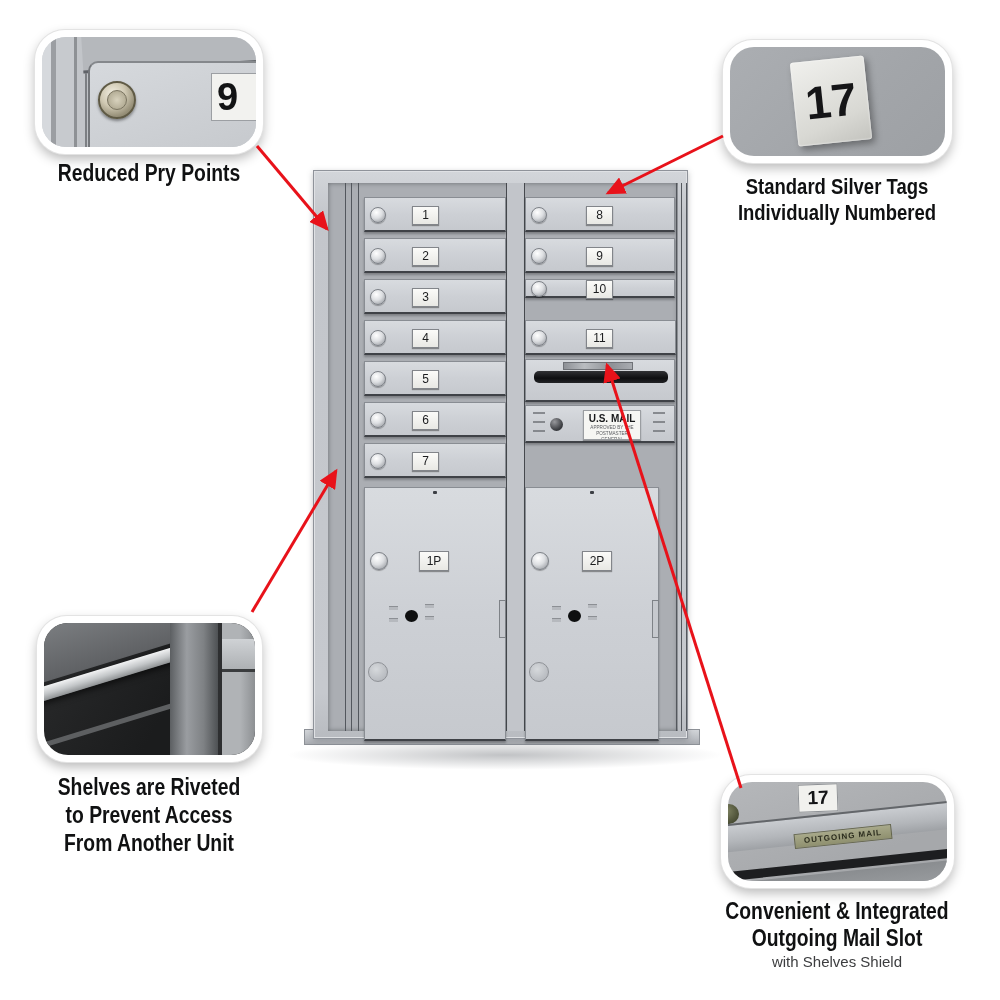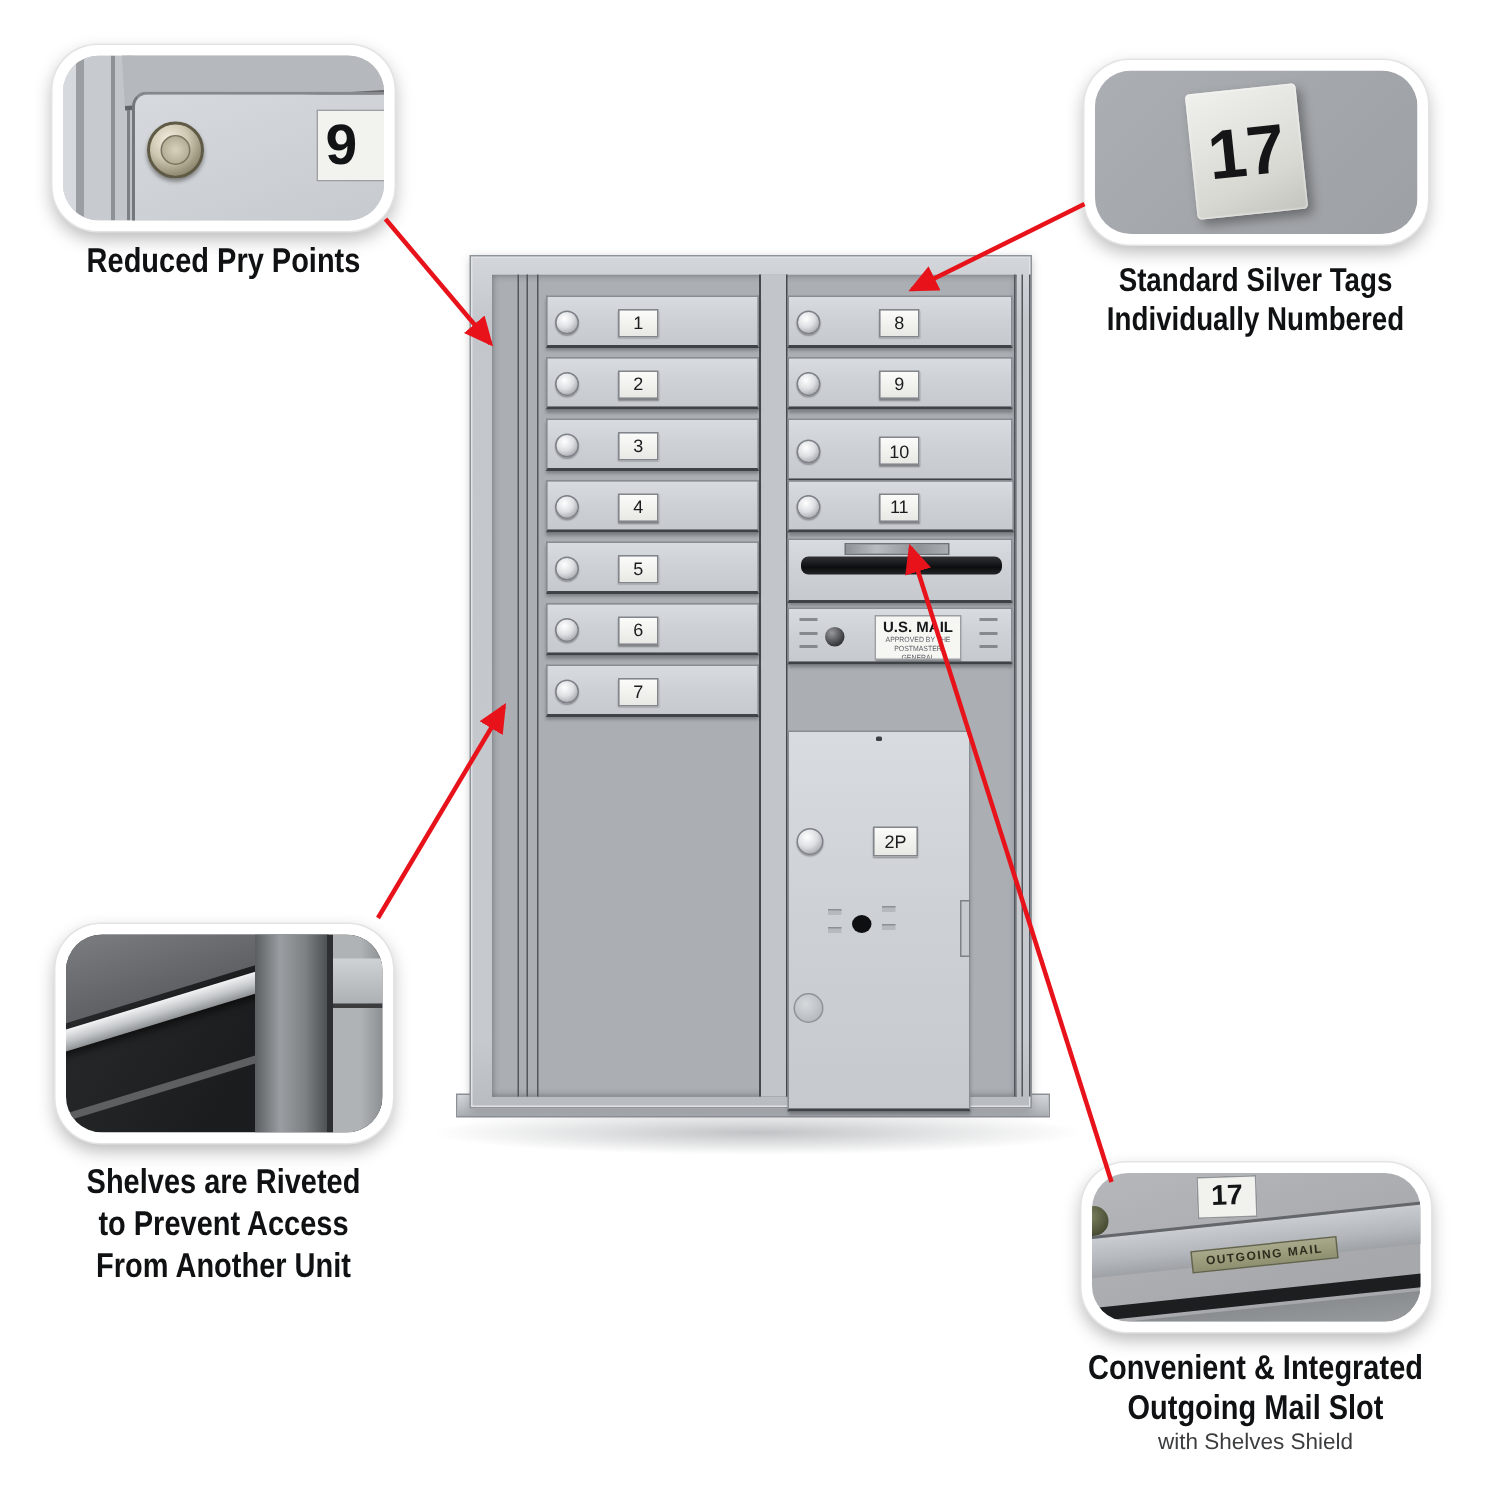--- a/index.html
+++ b/index.html
@@ -260,21 +260,21 @@
       </div>
 
       <div class="door col-r" style="left:197px;top:14px;width:150px;height:35px">
         <span class="lock"></span>
         <span class="tag">8</span>
       </div>
       <div class="door col-r" style="left:197px;top:55px;width:150px;height:35px">
         <span class="lock"></span>
         <span class="tag">9</span>
       </div>
-      <div class="door col-r" style="left:197px;top:96px;width:150px;height:42px">
+      <div class="door col-r" style="left:197px;top:96px;width:150px;height:19px">
         <span class="lock"></span>
         <span class="tag">10</span>
       </div>
       <div class="door col-r" style="left:197px;top:137px;width:151px;height:35px">
         <span class="lock"></span>
         <span class="tag">11</span>
       </div>
 
       <div class="panel" style="left:197px;top:176px;width:150px;height:43px">
         <span class="shield-strip"></span>
@@ -286,22 +286,34 @@
         <span class="usps-knob"></span>
         <div class="usps-label">
           <b>U.S. MAIL</b>
           <small>APPROVED BY THE</small>
           <small>POSTMASTER GENERAL</small>
         </div>
         <span class="mark-col" style="right:9px"></span>
       </div>
 
 
-
-      <div class="door parcel col-r" style="left:197px;top:304px;width:122px;height:254px">
+      <div class="door parcel col-l" style="left:36px;top:304px;width:142px;height:254px">
+        <span class="ptick"></span>
+        <span class="lock"></span>
+        <span class="tag" style="left:54px">1P</span>
+        <span class="pmark" style="left:24px;top:118px"></span>
+        <span class="pmark" style="left:24px;top:130px"></span>
+        <span class="pmark" style="left:60px;top:116px"></span>
+        <span class="pmark" style="left:60px;top:128px"></span>
+        <span class="pdot"></span>
+        <span class="pcircle"></span>
+        <span class="phandle"></span>
+      </div>
+
+      <div class="door parcel col-r" style="left:197px;top:304px;width:134px;height:254px">
         <span class="ptick"></span>
         <span class="lock"></span>
         <span class="tag" style="left:56px">2P</span>
         <span class="pmark" style="left:26px;top:118px"></span>
         <span class="pmark" style="left:26px;top:130px"></span>
         <span class="pmark" style="left:62px;top:116px"></span>
         <span class="pmark" style="left:62px;top:128px"></span>
         <span class="pdot" style="left:42px"></span>
         <span class="pcircle"></span>
         <span class="phandle"></span>

